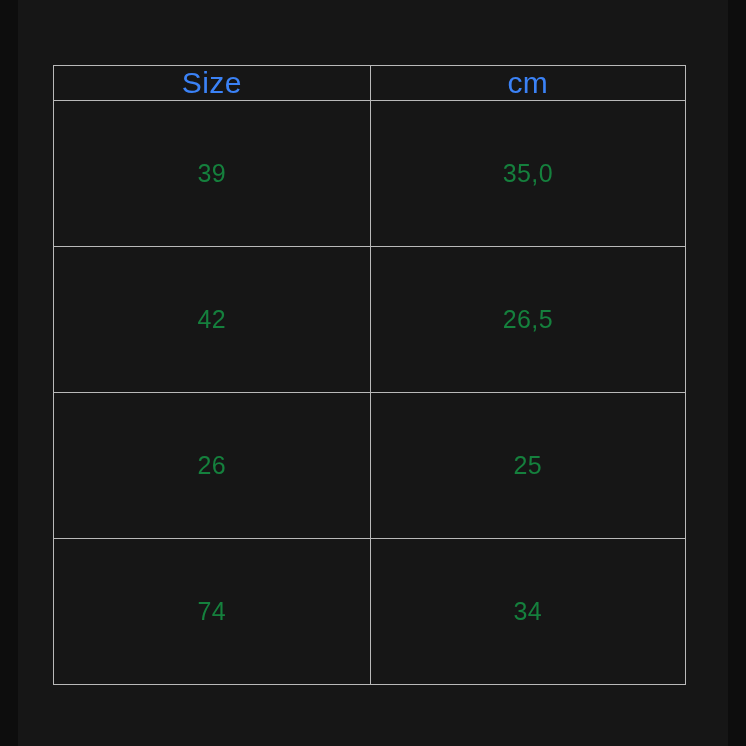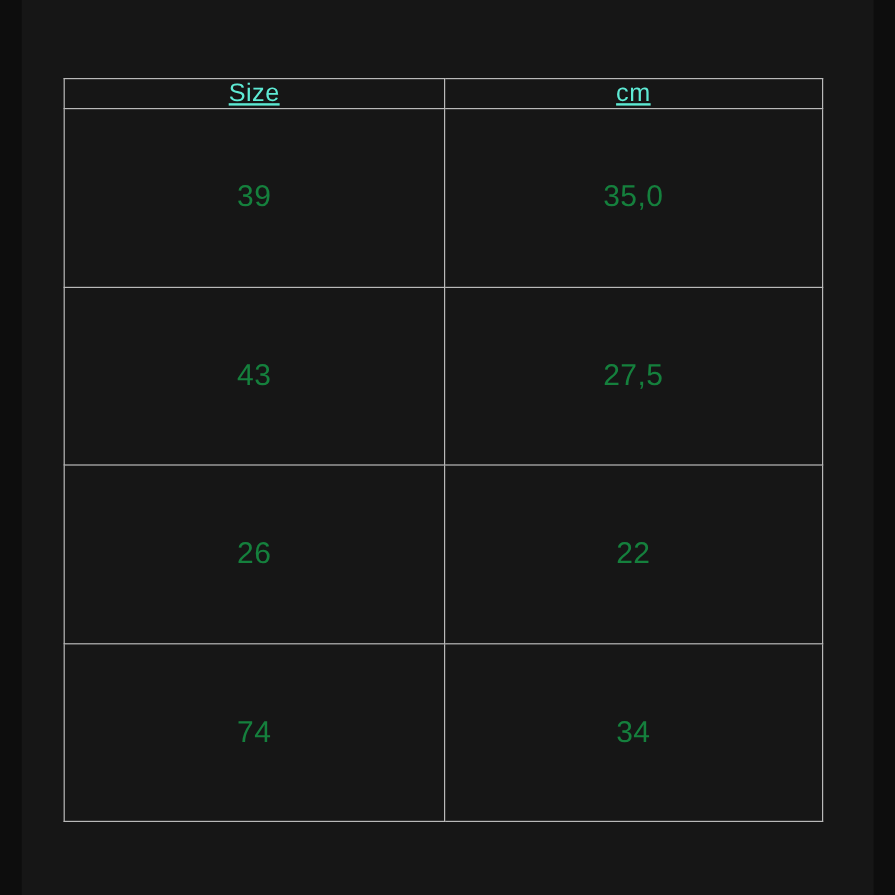--- a/index.html
+++ b/index.html
@@ -37,24 +37,23 @@
   }
   table.size-table td,
   table.size-table th {
     border: 1px solid #b9b9b9;
     text-align: center;
     vertical-align: middle;
     font-weight: 400;
     padding: 0;
   }
   table.size-table th {
-    color: #5eead4;
-    font-size: 21px;
+    color: #3b82f6;
+    font-size: 30px;
     letter-spacing: 0.4px;
-    text-decoration: underline;
   }
   table.size-table td {
     color: #15803d;
     font-size: 25px;
     letter-spacing: 0.4px;
   }
   col.col-size { width: 50.1%; }
   col.col-cm   { width: 49.9%; }
 </style>
 </head>
@@ -72,26 +71,26 @@
           <th>Size</th>
           <th>cm</th>
         </tr>
       </thead>
       <tbody>
         <tr>
           <td>39</td>
           <td>35,0</td>
         </tr>
         <tr>
-          <td>43</td>
-          <td>27,5</td>
+          <td>42</td>
+          <td>26,5</td>
         </tr>
         <tr>
           <td>26</td>
-          <td>22</td>
+          <td>25</td>
         </tr>
         <tr>
           <td>74</td>
           <td>34</td>
         </tr>
       </tbody>
     </table>
   </div>
 </div>
 

